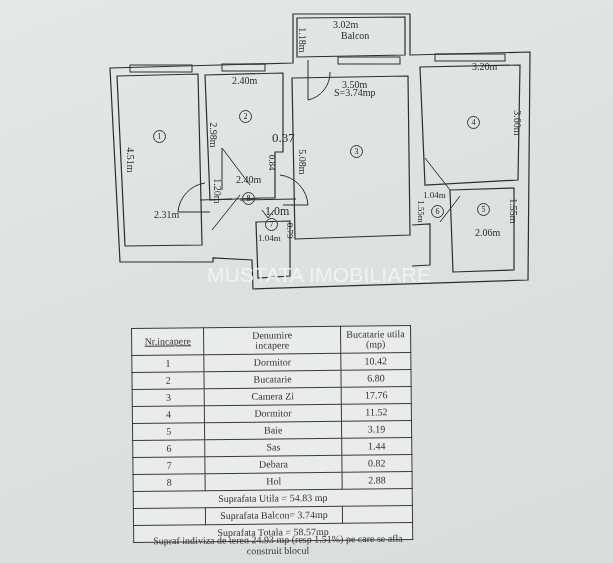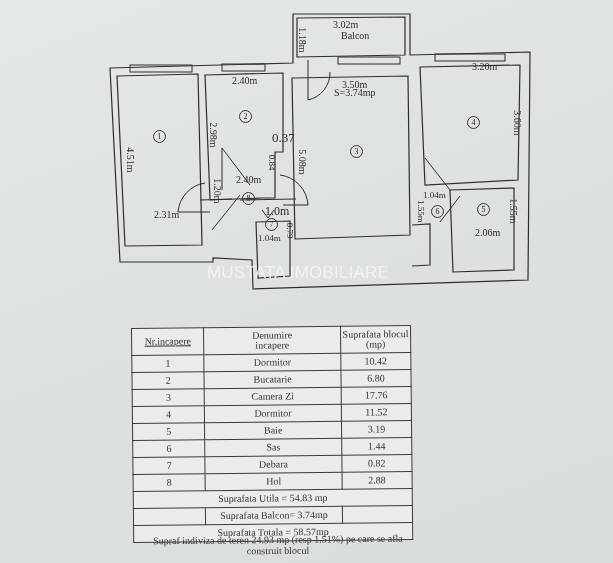--- a/index.html
+++ b/index.html
@@ -12,21 +12,21 @@
   }
   .plan { position:absolute; left:0; top:0; width:594px; height:300px; }
   .lbl { position:absolute; font-size:10px; color:#2b2b2b; white-space:nowrap; line-height:1; }
   .vert { transform: rotate(90deg); transform-origin: center; }
   .circ {
     position:absolute; width:11px; height:11px; border:1px solid #333; border-radius:50%;
     font-size:8px; line-height:11px; text-align:center; color:#222;
   }
   .watermark {
     position:absolute; left:207px; top:263px; font-family:"Liberation Sans","DejaVu Sans",sans-serif;
-    font-size:17px; color:#f4f6f5; letter-spacing:0.2px; opacity:0.9;
+    font-size:21px; color:#f4f6f5; letter-spacing:0.2px; opacity:0.9;
   }
   .tbl {
     position:absolute; left:131px; top:328px; width:280px;
     transform: rotate(-0.6deg); transform-origin: left top;
     font-size:10px; color:#333;
   }
   .tbl table { border-collapse:collapse; width:280px; background:#e9ecea; }
   .tbl td { border:1px solid #3a3a3a; text-align:center; padding:0; height:16px; line-height:1.05; }
   .tbl td.h { height:26px; }
   .tbl .c1 { width:72px;text-decoration:underline; }
@@ -134,21 +134,21 @@
 <div class="tbl">
   <table>
     <tbody>
         <tr>
       <td class="h c1">Nr.incapere</td>
       <td class="h c2">
         <div>Denumire</div>
         <div>incapere</div>
       </td>
       <td class="h c3">
-        <div>Suprafata blocul</div>
+        <div>Bucatarie utila</div>
         <div>(mp)</div>
       </td>
     </tr>
     <tr>
           <td>1</td>
           <td>Dormitor</td>
           <td>10.42</td>
         </tr>
     <tr>
           <td>2</td>

